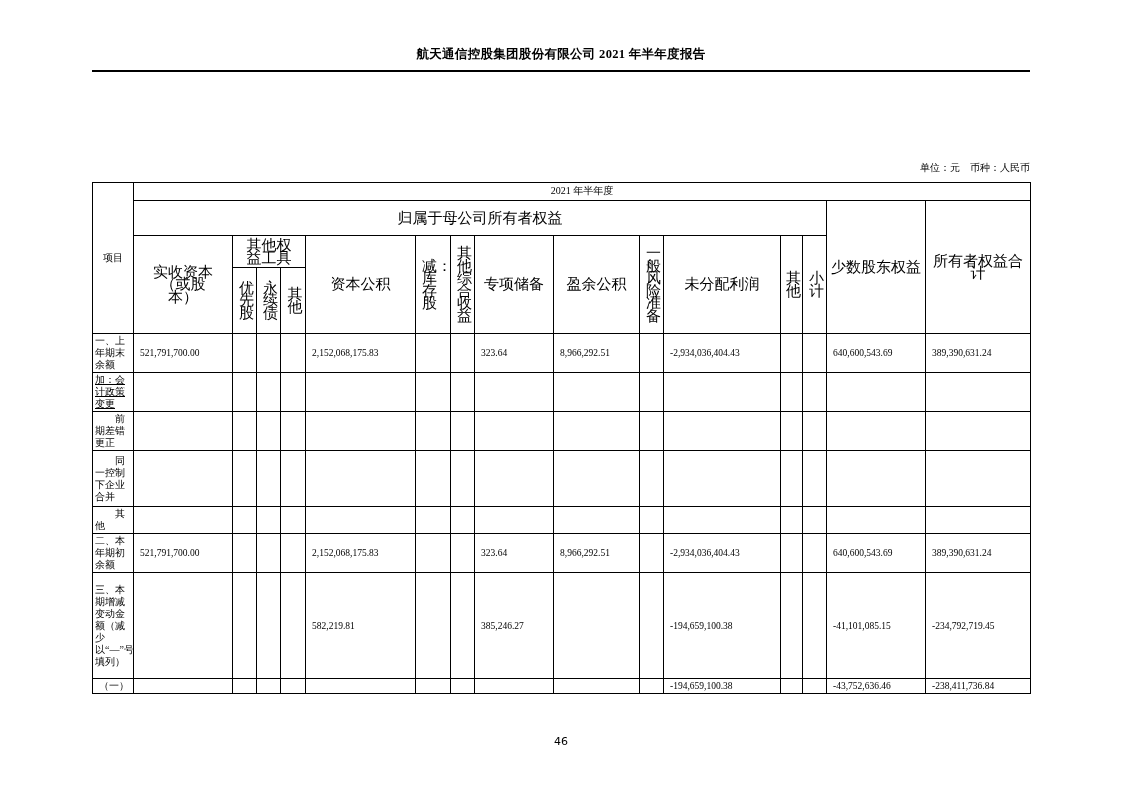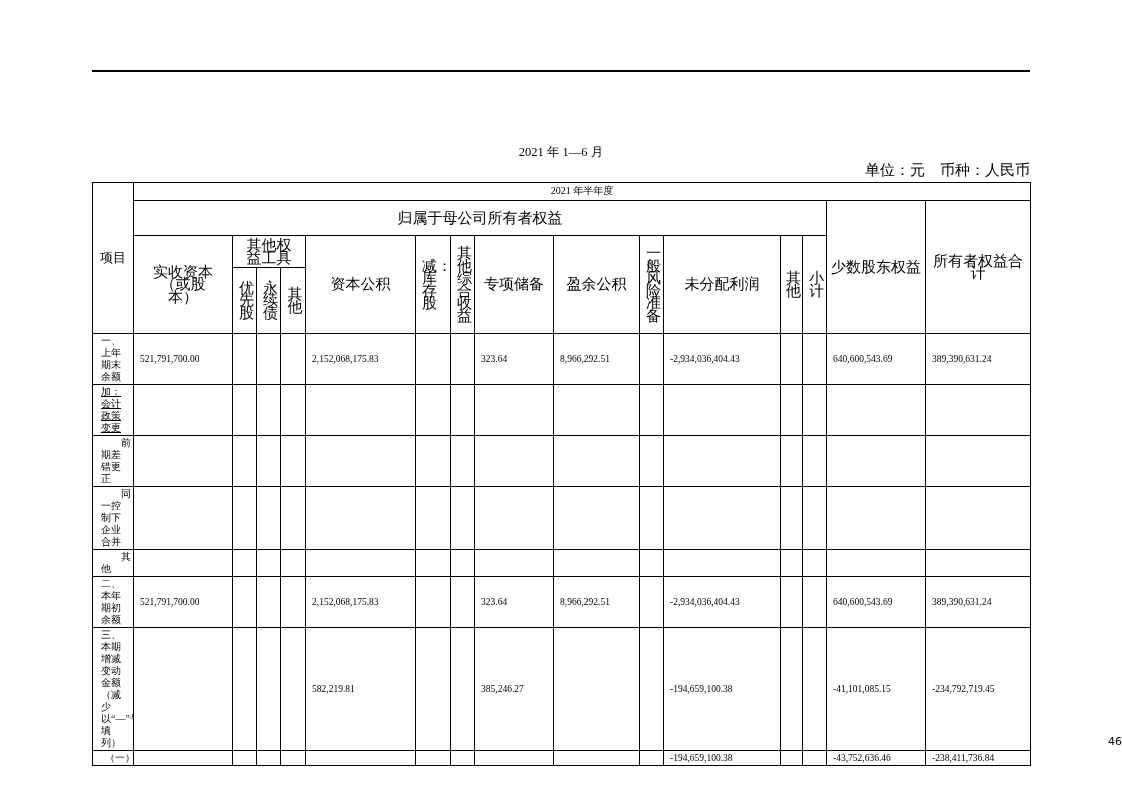--- a/index.html
+++ b/index.html
@@ -21,80 +21,82 @@
   }
   .title {
     position: absolute; top: 116px; left: 0; width: 100%;
     text-align: center; font-size: 15px; font-weight: bold;
   }
   .subtitle {
     position: absolute; top: 144px; left: 0; width: 100%;
     text-align: center; font-size: 12.5px;
   }
   .unit-note {
-    position: absolute; top: 161px; right: 92px; font-size: 15px;
+    position: absolute; top: 161px; right: 92px; font-size: 10px;
   }
 
   table.equity-table {
     position: absolute; top: 182px; left: 92px; width: 938px;
     border-collapse: collapse; table-layout: fixed;
   }
   .equity-table th, .equity-table td {
     border: 1px solid #000; vertical-align: middle;
     font-weight: normal; overflow: hidden;
   }
   thead th { font-size: 15px; text-align: center; line-height: 12.5px; padding: 1px; }
   tr.h1 { height: 18px; }
   tr.h2 { height: 35px; }
   tr.h3 { height: 32px; }
   tr.h4 { height: 66px; }
   .period-hdr { font-size: 10px; }
-  .item-hdr { font-size: 13px; }
+  .item-hdr { font-size: 10px; }
   .w1 { width: 11px; margin: 0 auto; word-break: break-all; }
   .w2 { width: 22px; margin: 0 auto; text-align: left; word-break: break-all; }
   .w5 { width: 52px; margin: 0 auto; word-break: break-all; }
   .w7 { width: 72px; margin: 0 auto; word-break: break-all; }
 
   tbody tr:nth-child(1) { height: 38px; }
   tbody tr:nth-child(2) { height: 38px; text-decoration: underline; }
   tbody tr:nth-child(3) { height: 39px; }
   tbody tr:nth-child(4) { height: 56px; }
   tbody tr:nth-child(5) { height: 23px; }
   tbody tr:nth-child(6) { height: 39px; margin-top: 13px; }
   tbody tr:nth-child(7) { height: 106px; }
   tbody tr:nth-child(8) { height: 15px; }
 
   td.item-cell {
-    font-size: 10px; line-height: 12px; padding: 1px 8px;
+    font-size: 10px; line-height: 12px; padding: 1px 2px;
     text-align: left; word-break: break-all;
   }
   tbody tr:nth-child(3) td.item-cell,
   tbody tr:nth-child(4) td.item-cell,
   tbody tr:nth-child(5) td.item-cell { text-indent: 2em; }
   tbody tr:nth-child(8) td.item-cell { text-indent: 0.4em; }
 
   td.num-cell {
     font-size: 9.5px; text-align: left;
     padding: 1px 1px 1px 6px; white-space: nowrap;
   }
 
   .footer {
     position: absolute; top: 735px; left: 0; width: 100%;
-    text-align: right; font-size: 11px;
+    text-align: center; font-size: 11px;
     font-family: "DejaVu Sans", "Liberation Sans", sans-serif;
   }
 </style>
 </head>
 <body>
 
 <div class="page">
 
+  <div class="running-header">
+    <span>航天通信控股集团股份有限公司 2021 年半年度报告</span>
+  </div>
   <div class="header-rule"></div>
 
-  <div class="subtitle">2021 年 1—6 月</div>
   <div class="unit-note">单位：元　币种：人民币</div>
 
   <table class="equity-table">
     <colgroup>
       <col style="width:41px">
         <col style="width:99px">
         <col style="width:24px">
         <col style="width:24px">
       <col style="width:25px">
         <col style="width:110px">

